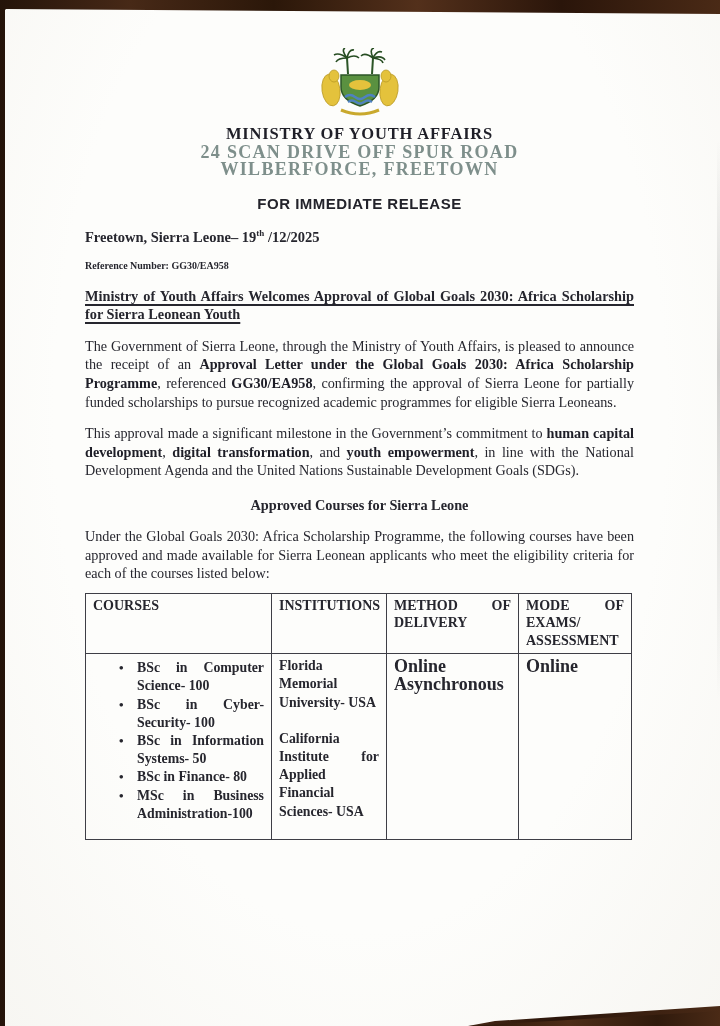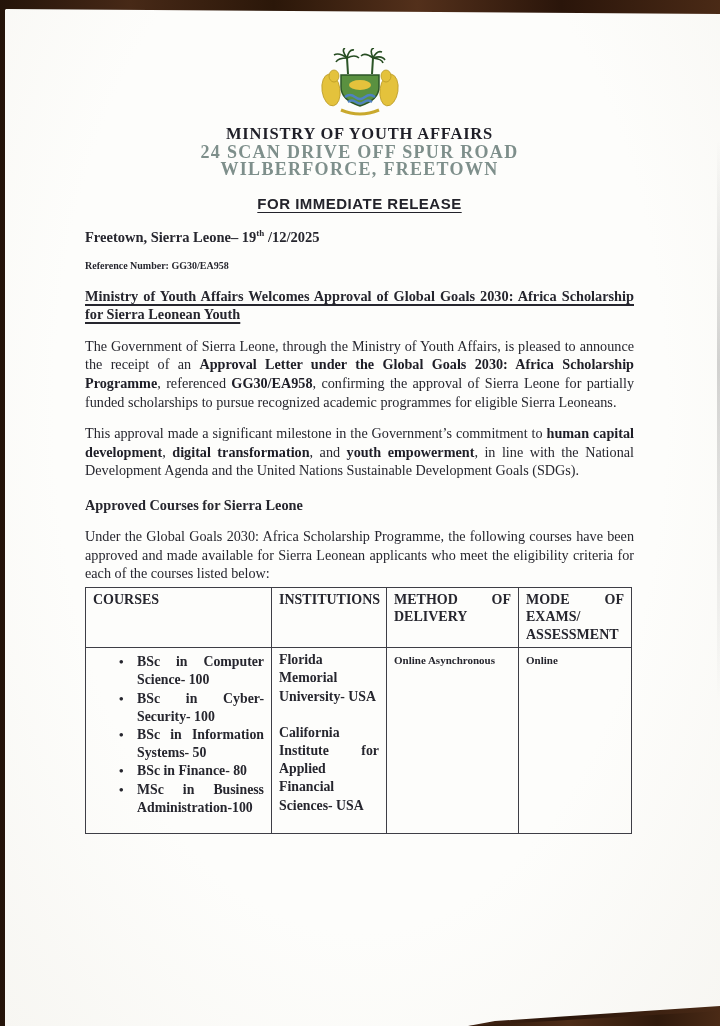--- a/index.html
+++ b/index.html
@@ -32,46 +32,45 @@
     color: #1f1f28;
   }
   .addr {
     font-size: 18px; font-weight: bold; letter-spacing: 1.3px;
     color: #7e8f8b; line-height: 17px;
   }
   .release { text-align: center; margin-top: 17px; }
   .release span {
     font-family: "Liberation Sans", sans-serif;
     font-size: 15px; font-weight: bold; letter-spacing: 0.5px;
-    text-decoration: underline;
     text-underline-offset: 3px;
     color: #23232b;
   }
   .dateline { margin: 15px 0 0 0; font-weight: bold; font-size: 14.5px; }
   .dateline sup { font-size: 9px; }
   .reference { margin: 14px 0 0 0; font-weight: bold; font-size: 10px; }
   .headline {
     margin: 16px 0 0 0;
     font-size: 14.3px; font-weight: bold;
     text-align: justify;
     text-decoration: underline;
     text-decoration-thickness: 1.5px;
     text-underline-offset: 3px;
     line-height: 18.5px;
   }
   .body-para {
     margin: 13px 0 0 0;
     font-size: 14.2px; line-height: 18.6px;
     text-align: justify;
   }
-  .section-heading { margin: 17px 0 0 0; font-size: 14.3px; font-weight: bold; }
+  .section-heading { margin: 17px 0 0 0; font-size: 14.3px; font-weight: bold; text-align: center; }
   b, strong { color: #1e1e27; }
 
   table.courses-table {
-    margin-top: 4px;
+    margin-top: 10px;
     width: 546px;
     border-collapse: collapse;
     table-layout: fixed;
   }
   .courses-table col.c1 { width: 186px; }
   .courses-table col.c2 { width: 115px; }
   .courses-table col.c3 { width: 132px; }
   .courses-table col.c4 { width: 113px; }
   .courses-table th, .courses-table td {
     border: 1.6px solid #3e3e46;
@@ -95,21 +94,21 @@
     content: "\2022";
     position: absolute; left: 26px; top: 0;
     font-size: 13px;
   }
   .inst p {
     margin: 0; font-weight: bold; font-size: 13.8px;
     line-height: 18.2px; text-align: justify;
   }
   .inst p + p { margin-top: 18px; }
   .method, .mode {
-    font-weight: bold; font-size: 11px; line-height: 18.2px;
+    font-weight: bold; font-size: 18px; line-height: 18.2px;
   }
   td.body-cell { height: 178px; }
 
   .wood-wedge {
     position: absolute; right: 0; bottom: 0;
     width: 252px; height: 20px;
     background: linear-gradient(90deg, #2a1609, #4e2d18 40%, #301a0c 75%, #4a2a16);
     clip-path: polygon(0 100%, 100% 25%, 100% 100%);
   }
   .edge-shadow {

